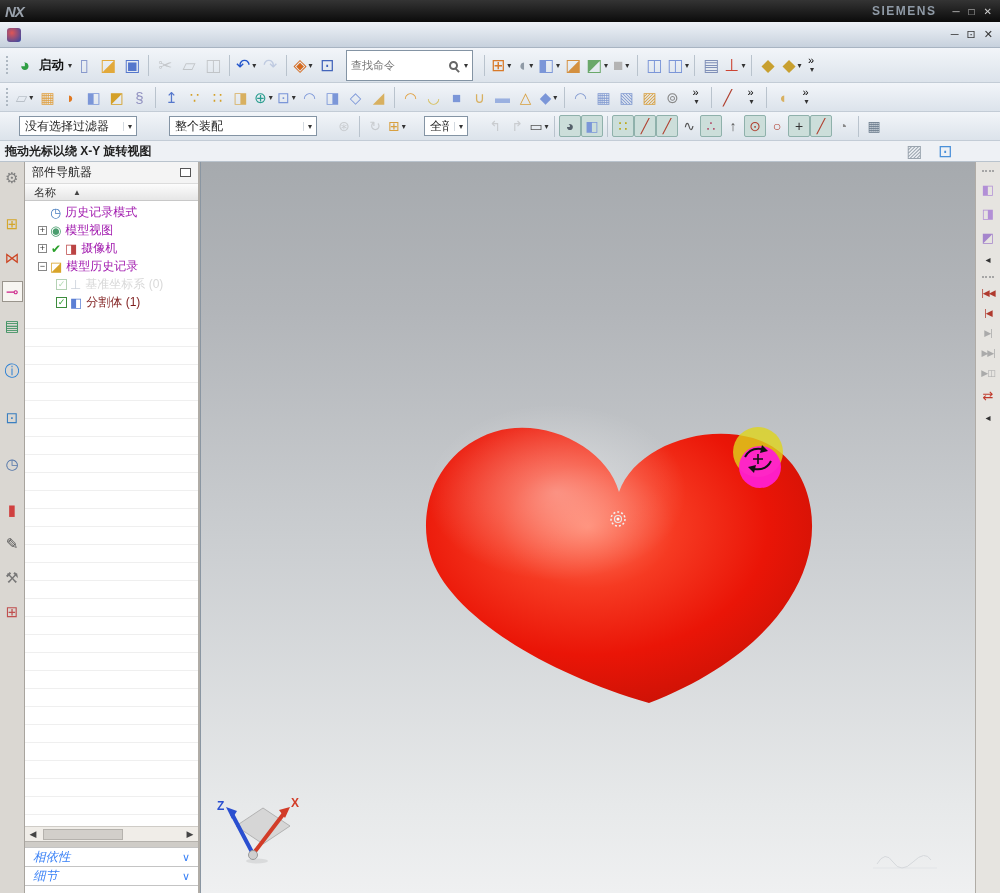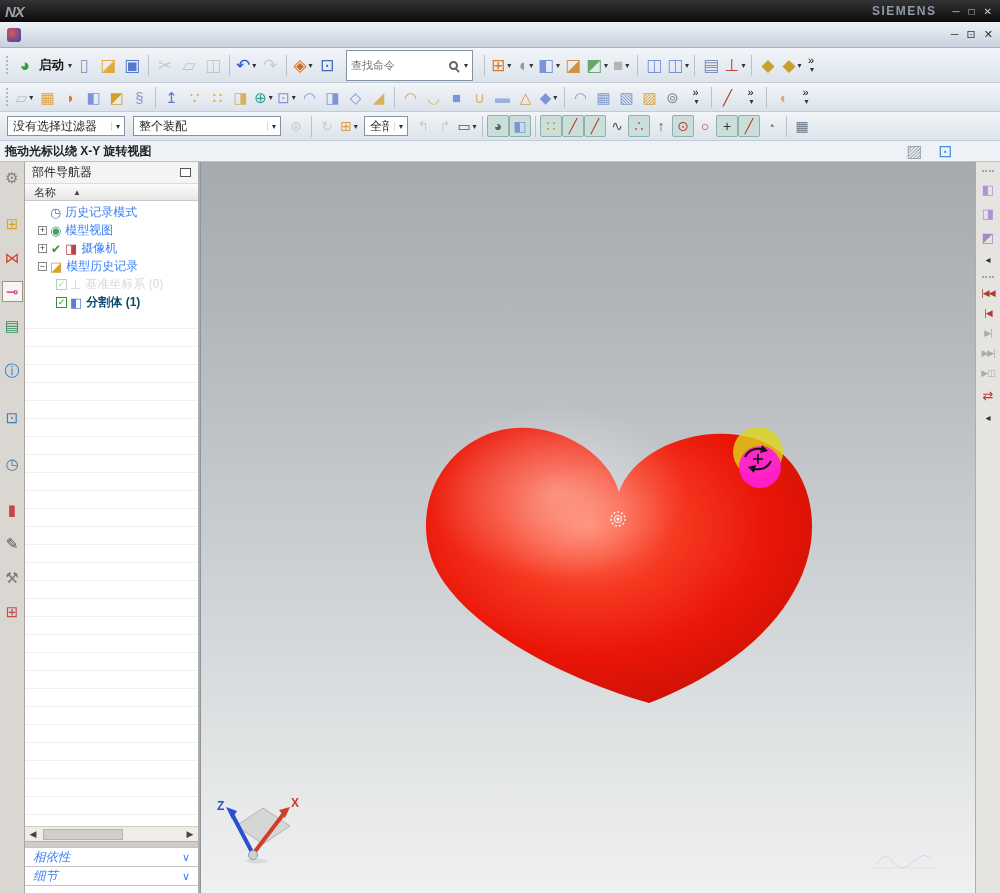--- a/index.html
+++ b/index.html
@@ -40,21 +40,21 @@
   .grip .g, .grip::after { display:none; content:none; }
   .ovf { flex-direction:column; min-width:14px; }
   .ovf .g { font-size:11px; line-height:9px; }
 
   .searchbox { display:inline-flex; align-items:center; background:#fff; border:1px solid #8494a4; height:31px; margin:0 7px; padding:0 4px; }
   .searchbox input { border:none; outline:none; width:95px; font-size:11px; font-family:inherit; color:#333; }
   .mag { width:9px; height:9px; border:2px solid #666; border-radius:50%; position:relative; margin:0 3px; flex:none; }
   .mag::after { content:""; position:absolute; width:6px; height:2px; background:#666; bottom:-3px; right:-4px; transform:rotate(45deg); }
   .caret { font-size:8px; color:#333; margin-left:3px; }
 
-  .combo { display:inline-flex; align-items:center; background:#fff; border:1px solid #8494a4; height:20px; font-size:12px; margin:0 4px; padding-left:5px;font-family:Liberation Serif, serif; }
+  .combo { display:inline-flex; align-items:center; background:#fff; border:1px solid #8494a4; height:20px; font-size:12px; margin:0 16px; padding-left:5px;font-family:Liberation Serif, serif; }
   .cval { flex:1; white-space:nowrap; overflow:hidden; color:#222; }
   .cbtn { font-size:8px; color:#333; padding:0 4px; border-left:1px solid #d4dae0; margin-left:5px; }
 
   
   .statusbar { height:21px; background:#eef1f5; border-bottom:1px solid #b9c3cd; display:flex; align-items:center; font-size:12px; font-weight:bold; color:#222; padding:0 5px; }
   .sicons { margin-left:auto; display:flex; gap:7px; margin-right:38px; font-size:13px; font-weight:normal; }
 
   
   .main { display:flex; height:731px; }
 
@@ -71,23 +71,23 @@
   .sort { font-size:8px; color:#444; margin-left:17px; }
   .tree { padding-top:2px; }
   .trow { height:18px; display:flex; align-items:center; padding-left:13px; white-space:nowrap; }
   .exp { width:9px; height:9px; border:1px solid #888; background:#fff; font-size:9px; line-height:7px; text-align:center; margin-right:3px; text-decoration:none; flex:none; color:#333; }
   .exp:empty { visibility:hidden; }
   .trow.lv2 { padding-left:31px; }
   .chk { width:11px; height:11px; border:1px solid #3c8c3c; color:#2e9e2e; font-size:9px; font-weight:bold; line-height:9px; text-align:center; margin-right:3px; text-decoration:none; flex:none; background:#fff; }
   .chk:empty { display:none; }
   .freecheck .chk { border:none; background:transparent; color:#2aa02a; font-size:12px; width:12px; line-height:12px; }
   .tico { font-style:normal; font-size:13px; margin-right:4px; line-height:1; }
-  .tlabel { color:#3b82f6; }
+  .tlabel { color:#a21caf; }
   .trow.dim .tlabel { color:#9a9a9a; }
-  .trow.bold .tlabel { font-weight:bold; color:#0c4a6e; }
+  .trow.bold .tlabel { font-weight:normal; color:#7f1d1d; }
   .treefill { flex:1; background:repeating-linear-gradient(180deg,#fff 0 17px,#efefef 17px 18px); }
   .hscroll { height:15px; background:#f0ede8; border-top:1px solid #cfccc7; display:flex; align-items:center; padding:0 2px; gap:2px; }
   .harrow { font-size:9px; color:#444; width:12px; text-align:center; }
   .htrack { flex:1; height:11px; position:relative; }
   .hthumb { position:absolute; left:2px; top:0; width:80px; height:11px; background:#d2cfca; border:1px solid #b5b2ad; }
   .gstrip { height:6px; background:#cfccc7; border-top:1px solid #b5b2ad; }
   .npanel { height:19px; display:flex; align-items:center; padding:0 8px; color:#3b82f6; border-top:1px solid #c4c4c4; background:#fff; font-size:12.5px;font-style:italic; }
   .chev { margin-left:auto; font-size:11px; }
   .nstub { height:8px; border-top:1px solid #c4c4c4; background:#fff; }
 

